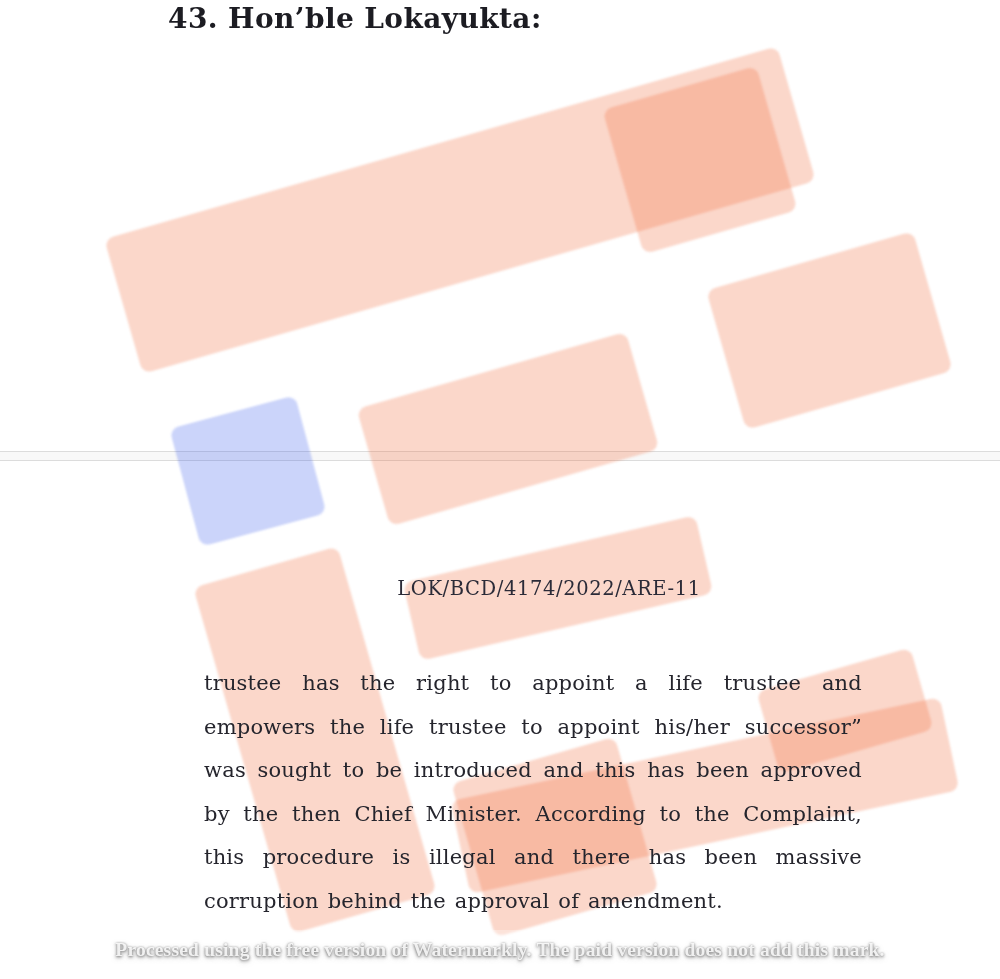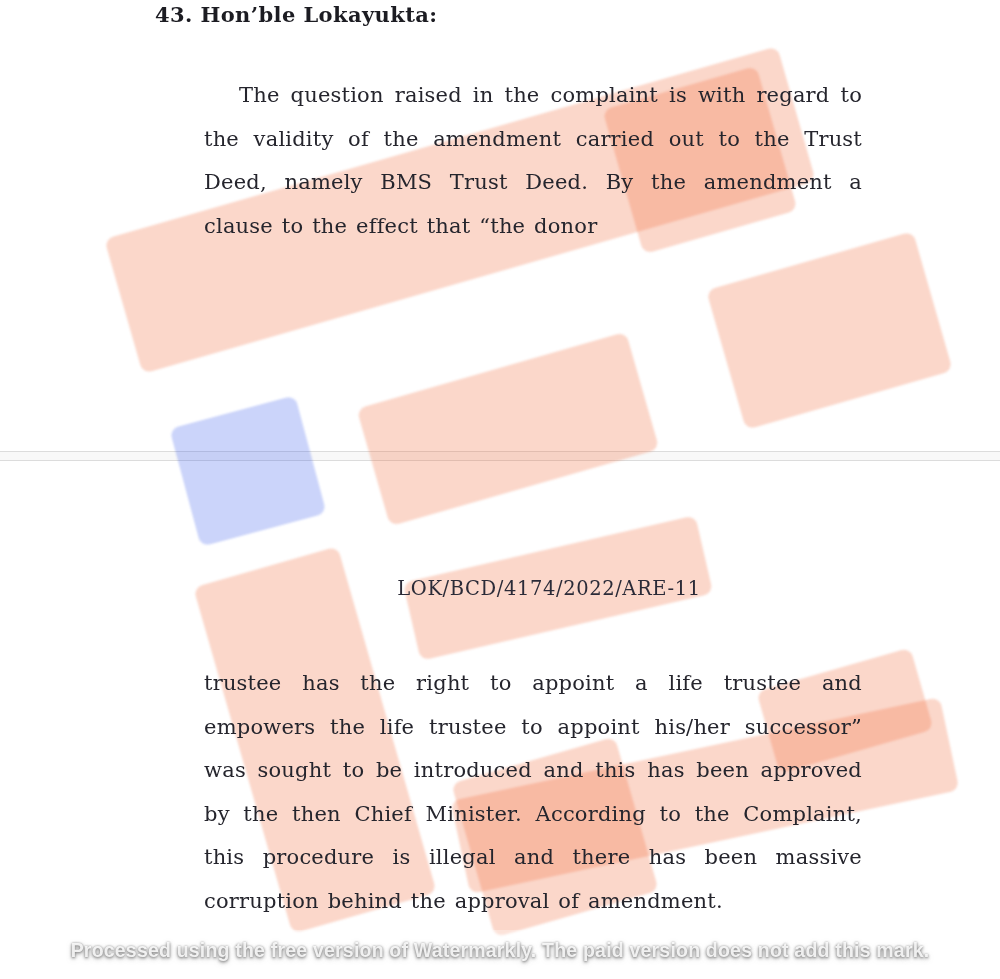--- a/index.html
+++ b/index.html
@@ -23,34 +23,34 @@
   .s9{left:470px;top:757px;width:170px;height:160px;transform:rotate(-16deg);}
   .s10{left:765px;top:668px;width:160px;height:85px;transform:rotate(-16deg);}
 
   
   .divider{position:absolute;left:0;top:451px;width:1000px;height:8px;z-index:1;
            background:#f8f8f8;border-top:1px solid var(--divider_line,#dcdcdc);
            border-bottom:1px solid var(--divider_line,#dcdcdc);}
 
   
   .txt{position:absolute;z-index:4;color:var(--ink,#25252d);}
-  .heading{left:155px;top:2px;font-size:21px;font-weight:bold;
+  .heading{left:168px;top:2px;font-size:28px;font-weight:bold;
            letter-spacing:.4px;color:#1c1c22;white-space:nowrap;}
   .para{left:204px;width:658px;font-size:21px;line-height:43.5px;
         text-align:justify;letter-spacing:.2px;word-spacing:2px;}
   .para1{top:74px;text-indent:35px;}
   .para2{top:662px;}
   .caseref{left:204px;width:690px;top:577px;font-size:19.5px;
            letter-spacing:.6px;text-align:center;color:#2b2b38;}
 
   
   .footer-bar{position:absolute;left:0;top:930px;width:1000px;height:28px;z-index:6;
               background:rgba(255,255,255,.30);display:flex;align-items:center;
               justify-content:center;}
-  .footer-text{font-family:Liberation Sans, sans-serif;font-weight:bold;
+  .footer-text{font-family:Liberation Serif, serif;font-weight:bold;
                font-size:19.5px;letter-spacing:.2px;white-space:nowrap;
                color:rgba(255,255,255,.86);
                text-shadow:0 1px 3px rgba(125,125,125,.95),
                            0 0 2px rgba(150,150,150,.65),
                            0 2px 5px rgba(140,140,140,.55);margin-top:12px;}
 </style>
 </head>
 <body>
 
 <div class="page">
@@ -63,21 +63,20 @@
   <div class="wm salmon s4"></div>
   <div class="wm blue  s5"></div>
   <div class="wm salmon s6"></div>
   <div class="wm salmon s7"></div>
   <div class="wm salmon s8"></div>
   <div class="wm salmon s9"></div>
   <div class="wm salmon s10"></div>
 
   <div class="txt heading">43. Hon’ble Lokayukta:</div>
 
-  <div class="txt para para1">The question raised in the complaint is with regard to the validity of the amendment carried out to the Trust Deed, namely BMS Trust Deed. By the amendment a clause to the effect that “the donor</div>
 
   <div class="txt caseref">LOK/BCD/4174/2022/ARE-11</div>
 
   <div class="txt para para2">trustee has the right to appoint a life trustee and empowers the life trustee to appoint his/her successor” was sought to be introduced and this has been approved by the then Chief Minister. According to the Complaint, this procedure is illegal and there has been massive corruption behind the approval of amendment.</div>
 
   <div class="footer-bar">
     <span class="footer-text">Processed using the free version of Watermarkly. The paid version does not add this mark.</span>
   </div>
 
 </div>

